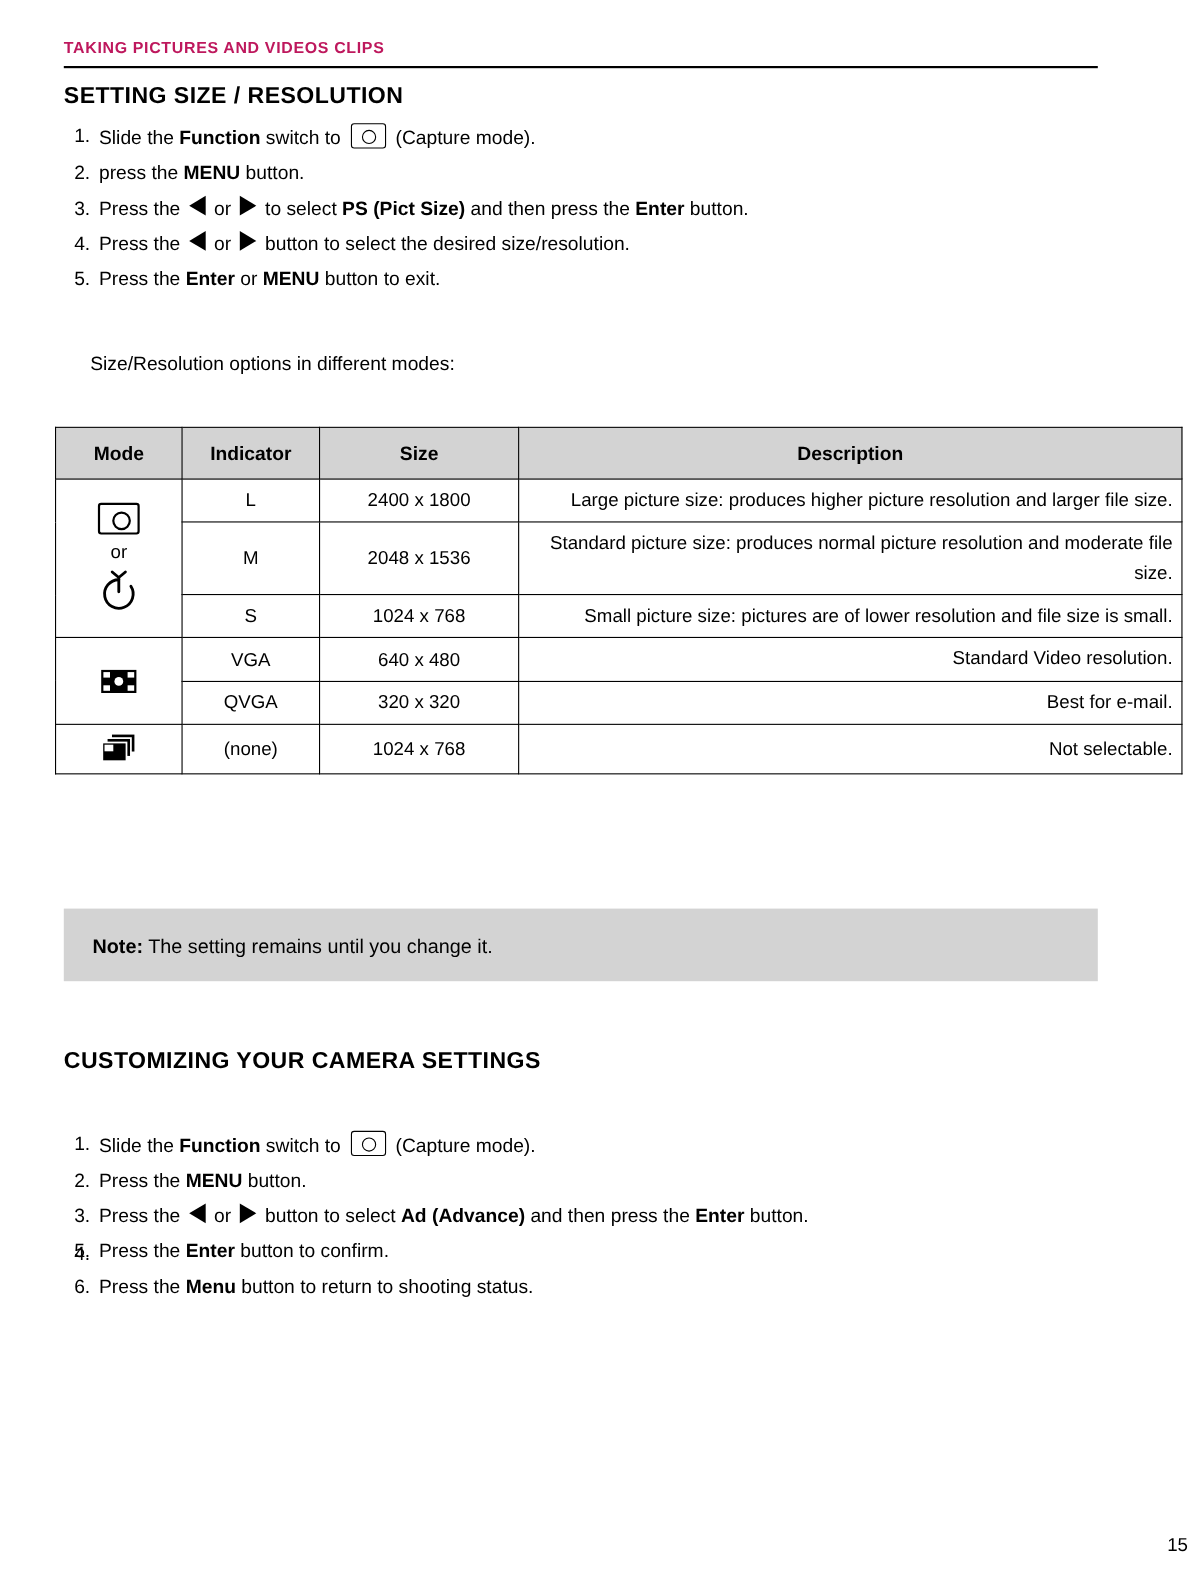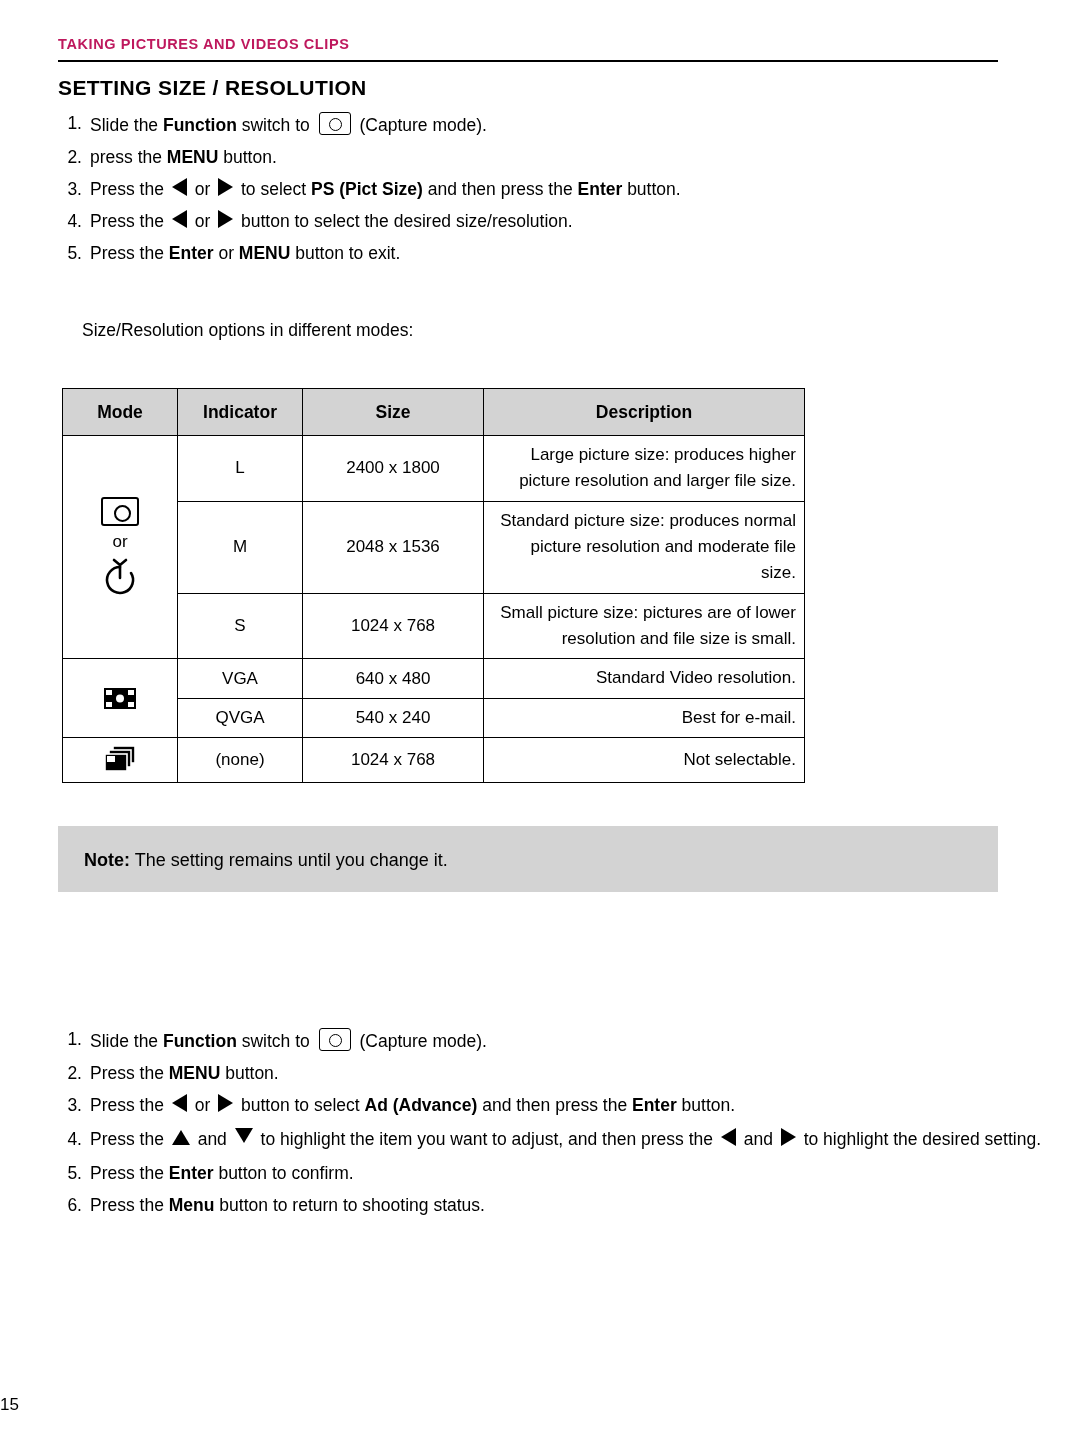--- a/index.html
+++ b/index.html
@@ -134,23 +134,23 @@
     height: 11px;
     margin-left: -5.5px;
     margin-top: -5.5px;
     border: 1.5px solid #000;
     border-radius: 50%;
   }
 
   
   table.modes {
     position: absolute;
-    left: 62px;
+    left: 50px;
     top: 388px;
-    width: 743px;
+    width: 1025px;
     border-collapse: collapse;
     font-size: 17px;
   }
   table.modes th, table.modes td {
     border: 1.5px solid #000;
     padding: 6px 8px;
     vertical-align: middle;
   }
   table.modes thead th {
     background: #d3d3d3;
@@ -219,21 +219,21 @@
   }
   .steps2 { left: 58px; top: 1028px; }
   .steps2 li { margin-bottom: 9px; }
   .steps2 li.multi { white-space: normal; line-height: 26px; }
 
   .page-num {
     position: absolute;
     left: 0;
     top: 1395px;
     width: 1080px;
-    text-align: left;
+    text-align: right;
     font-size: 17px;
   }
   svg.glyph { display: block; }
 </style>
 </head>
 <body>
 
 <div class="page">
 
   <div class="header">TAKING PICTURES AND VIDEOS CLIPS</div>
@@ -298,21 +298,21 @@
                 <circle cx="18" cy="15.5" r="4" fill="#fff"></circle>
               </svg>
             </div>
           </td>
           <td class="c-ind">VGA</td>
           <td class="c-size">640 x 480</td>
           <td class="c-desc">Standard Video resolution.</td>
         </tr>
         <tr>
           <td class="c-ind">QVGA</td>
-          <td class="c-size">540 x 240</td>
+          <td class="c-size">320 x 320</td>
           <td class="c-desc">Best for e-mail.</td>
         </tr>
         <tr>
           <td class="c-mode" rowspan="1">
             <div class="mode-cell-inner">
               <svg width="38" height="32" viewBox="0 0 38 32" class="glyph">
                 <rect x="12" y="2" width="22" height="17" fill="#000" stroke="#fff" stroke-width="1.6"></rect>
                 <rect x="8" y="6" width="22" height="17" fill="#000" stroke="#fff" stroke-width="1.6"></rect>
                 <rect x="4" y="10" width="22" height="17" fill="#000" stroke="#fff" stroke-width="1.6"></rect>
                 <rect x="6" y="12" width="8" height="6" fill="#fff"></rect>
@@ -322,25 +322,26 @@
           <td class="c-ind">(none)</td>
           <td class="c-size">1024 x 768</td>
           <td class="c-desc">Not selectable.</td>
         </tr>
       </tbody>
   </table>
 
   <div class="note-box"></div>
   <div class="note-text"><span>Note:</span><span class="normal"> The setting remains until you change it.</span></div>
 
+  <h1 class="section s2">CUSTOMIZING YOUR CAMERA SETTINGS</h1>
 
 
   <ol class="steps steps2" id="steps2">
       <li><span class="num">1.</span><span>Slide the <b>Function </b>switch to <span class="cam-icon"></span> (Capture mode).</span></li>
       <li><span class="num">2.</span><span>Press the <b>MENU </b>button.</span></li>
       <li><span class="num">3.</span><span>Press the <span class="tri tri-left"></span> or <span class="tri tri-right"></span> button to select <b>Ad (Advance) </b>and then press the <b>Enter </b>button.</span></li>
-      <li class="multi"><span class="num">4.</span><span>Press the <span class="tri tri-up"></span> and <span class="tri tri-down"></span> to highlight the item you want to adjust, and then press the <span class="tri tri-left"></span> and <span class="tri tri-right"></span> to highlight the desired setting.</span></li>
+      <li class="multi"><span class="num">4.</span></li>
       <li><span class="num">5.</span><span>Press the <b>Enter </b>button to confirm.</span></li>
       <li><span class="num">6.</span><span>Press the <b>Menu </b>button to return to shooting status.</span></li>
     </ol>
 
   <div class="page-num">15</div>
 </div>
 
 </body></html>

